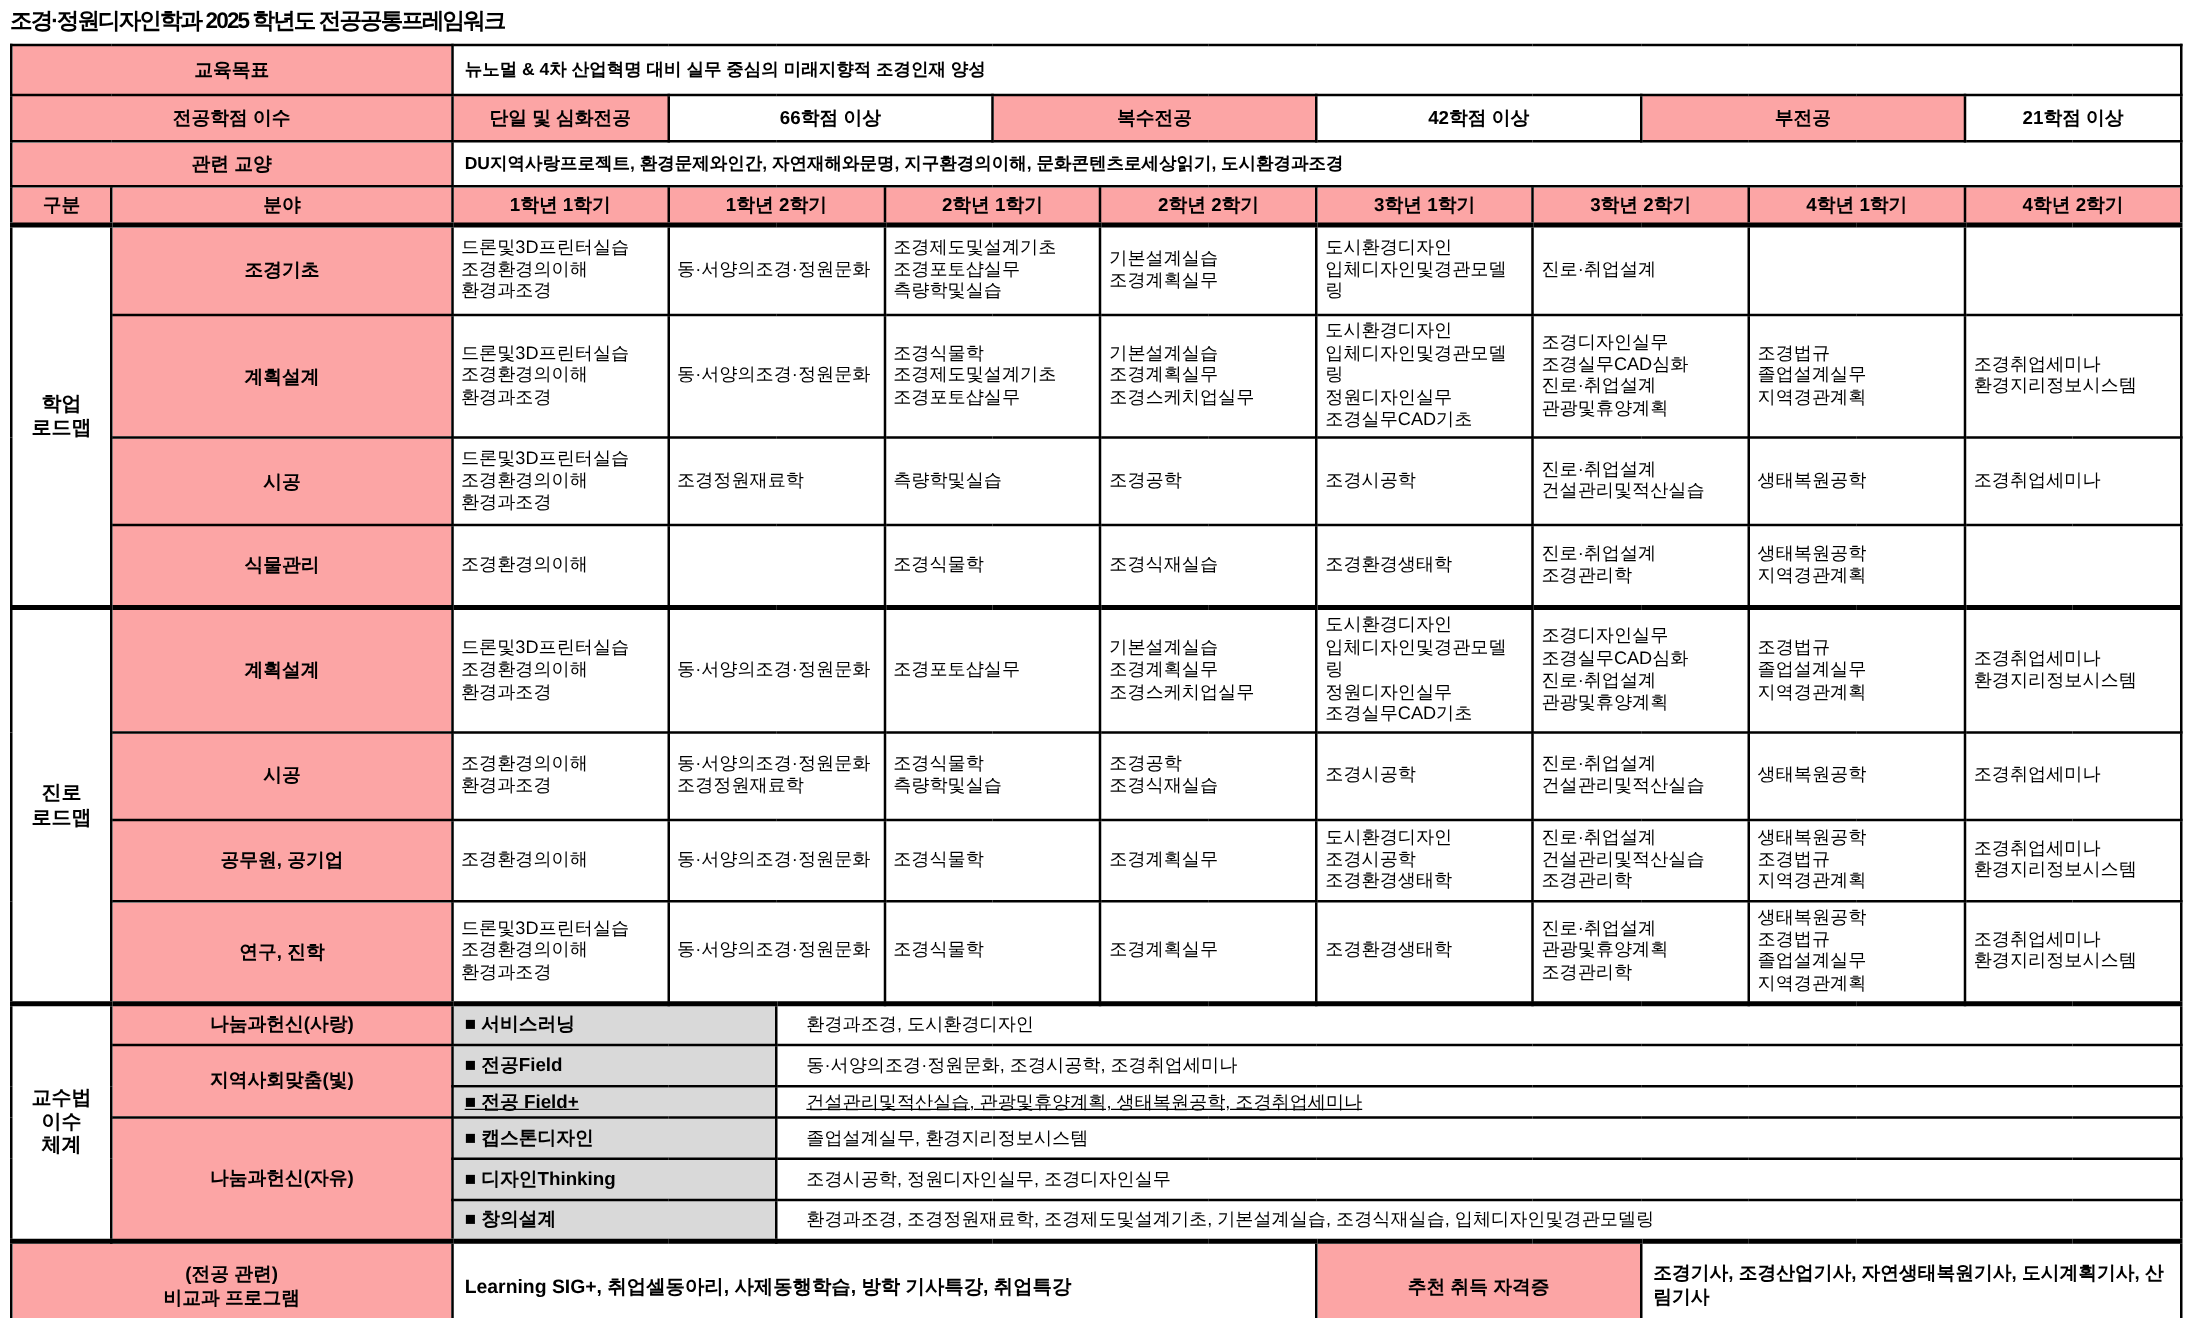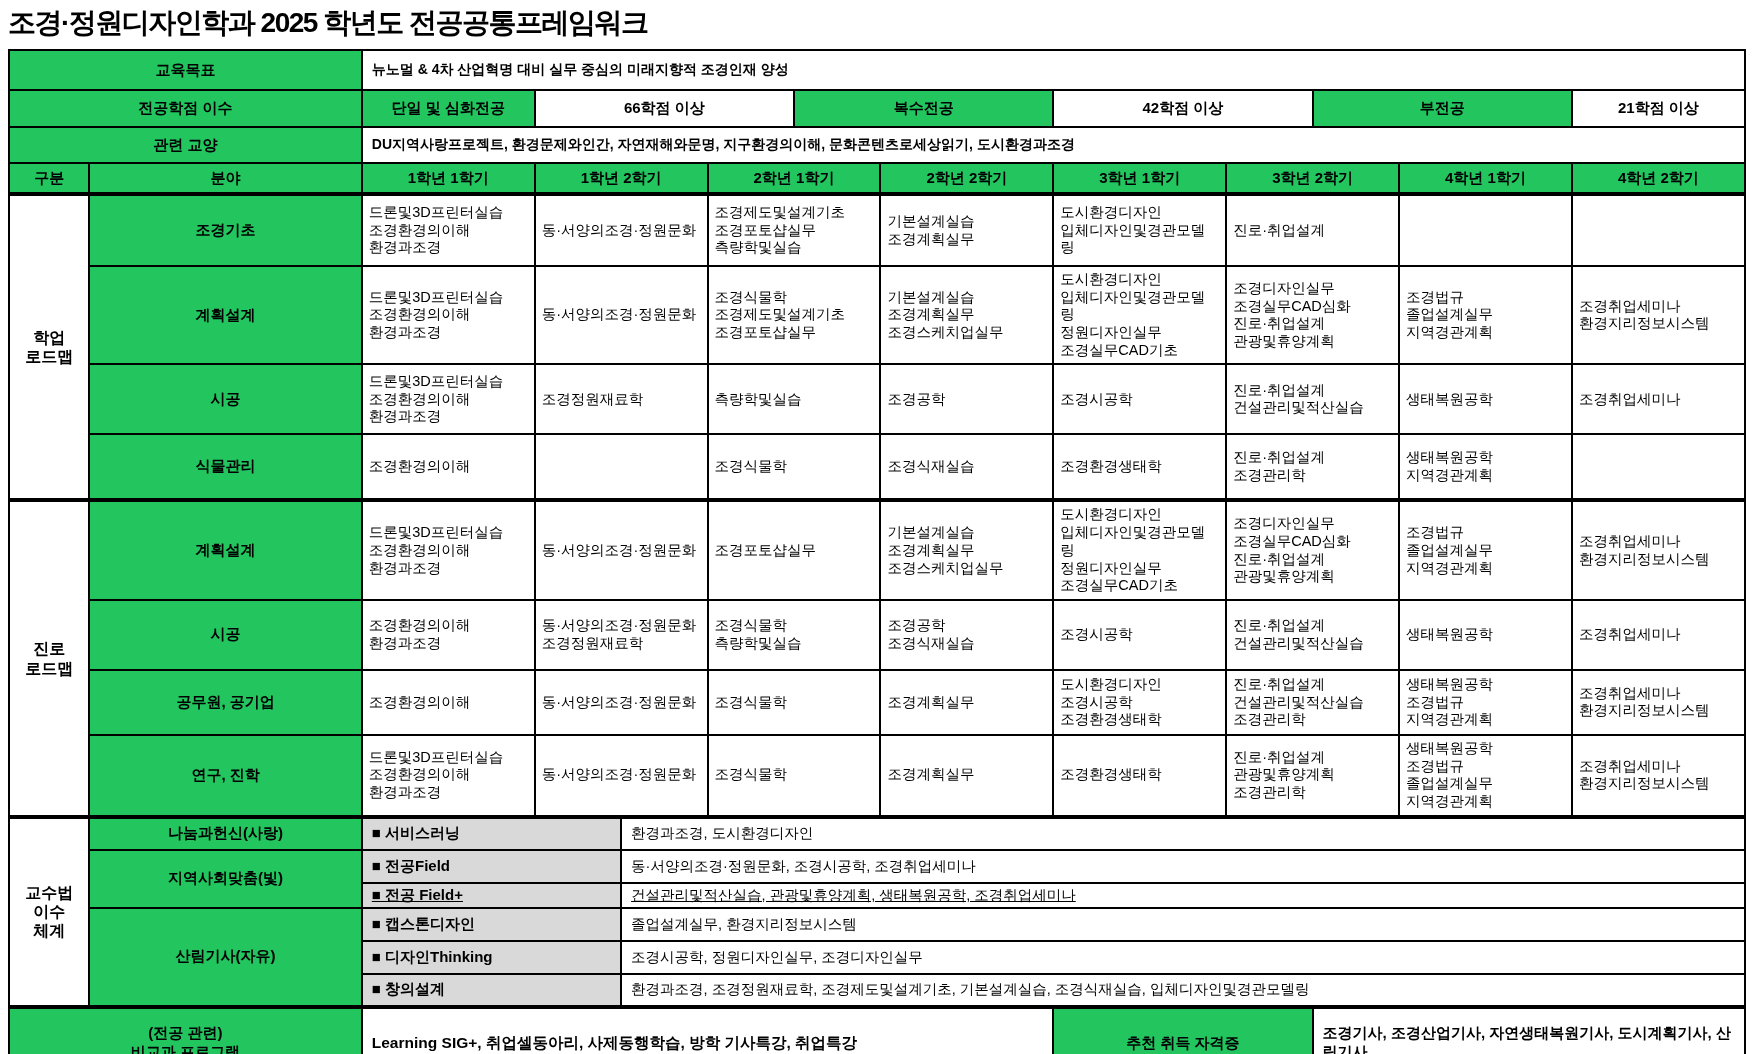--- a/index.html
+++ b/index.html
@@ -1,31 +1,31 @@
 <!DOCTYPE html>
 <html><head>
 <meta charset="utf-8">
 <style>
   html,body{margin:0;padding:0;background:#ffffff;color:#000;
     font-family:"Liberation Sans","DejaVu Sans",sans-serif;}
   .wrap{width:1754px;padding:4px 0 0 8px;box-sizing:border-box;}
-  .page-title{font-size:28px;font-weight:bold;letter-spacing:-1.5px;margin:0 18px 7px 0;}
+  .page-title{font-size:18px;font-weight:bold;letter-spacing:-1.5px;margin:0 18px 7px 0;}
   table{border-collapse:collapse;table-layout:fixed;width:1738px;}
   td,th{border:2px solid #000;padding:2px 5px;vertical-align:middle;font-size:14px;
     word-break:break-all;overflow:hidden;}
   col.c-gubun{width:80px;}
   col.c-bunya{width:271px;}
   col.c-sub{width:86px;}
-  .hd{background:#22c55e;font-weight:bold;text-align:center;font-size:15px;}
+  .hd{background:#fca5a5;font-weight:bold;text-align:center;font-size:15px;}
   .white-hd{background:#fff;font-weight:bold;text-align:center;font-size:16px;line-height:1.2;}
   .info-value{font-weight:bold;text-align:left;font-size:14px;padding-left:9px;}
   .credit-value{font-weight:bold;text-align:center;font-size:15px;background:#fff;margin-top:20px;}
   .course-cell{background:#fff;text-align:left;line-height:1.22;padding:4px 6px;font-size:14.5px;}
   .method-cell{background:#d9d9d9;font-weight:bold;text-align:left;font-size:15px;padding-left:9px;}
-  .courses-cell{background:#fff;text-align:left;font-size:14.5px;padding-left:9px;}
+  .courses-cell{background:#fff;text-align:left;font-size:14.5px;padding-left:23px;}
   .programs-cell{background:#fff;font-weight:bold;text-align:left;font-size:15.5px;padding-left:9px;}
   .certs-cell{background:#fff;font-weight:bold;text-align:left;font-size:15px;line-height:1.25;padding-left:9px;}
   tr.section-start td, tr.section-start th{border-top-width:4px;}
   tr.r-info{height:40px;}
   tr.r-credit{height:37px;}
   tr.r-liberal{height:36px;margin-left:13px;}
   tr.r-head{height:31px;}
   tr.r-bottom{height:72px;}
 </style>
 </head>
@@ -379,21 +379,21 @@
         <tr style="height: 33px;">
           <td class="hd" rowspan="2">지역사회맞춤(빛)</td>
           <td class="method-cell" colspan="3">■ 전공Field</td>
           <td class="courses-cell" colspan="13">동·서양의조경·정원문화, 조경시공학, 조경취업세미나</td>
         </tr>
         <tr style="height: 24px; text-decoration: underline;">
           <td class="method-cell" colspan="3">■ 전공 Field+</td>
           <td class="courses-cell" colspan="13">건설관리및적산실습, 관광및휴양계획, 생태복원공학, 조경취업세미나</td>
         </tr>
         <tr style="height: 33px;">
-          <td class="hd" rowspan="3">산림기사(자유)</td>
+          <td class="hd" rowspan="3">나눔과헌신(자유)</td>
           <td class="method-cell" colspan="3">■ 캡스톤디자인</td>
           <td class="courses-cell" colspan="13">졸업설계실무, 환경지리정보시스템</td>
         </tr>
         <tr style="height: 33px;">
           <td class="method-cell" colspan="3">■ 디자인Thinking</td>
           <td class="courses-cell" colspan="13">조경시공학, 정원디자인실무, 조경디자인실무</td>
         </tr>
         <tr style="height: 33px;">
           <td class="method-cell" colspan="3">■ 창의설계</td>
           <td class="courses-cell" colspan="13">환경과조경, 조경정원재료학, 조경제도및설계기초, 기본설계실습, 조경식재실습, 입체디자인및경관모델링</td>

